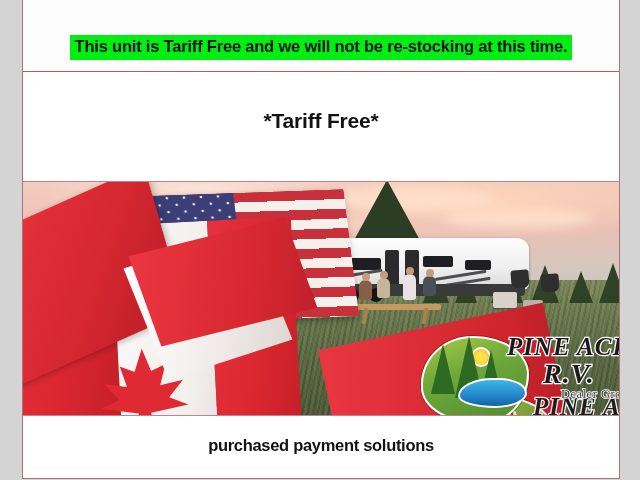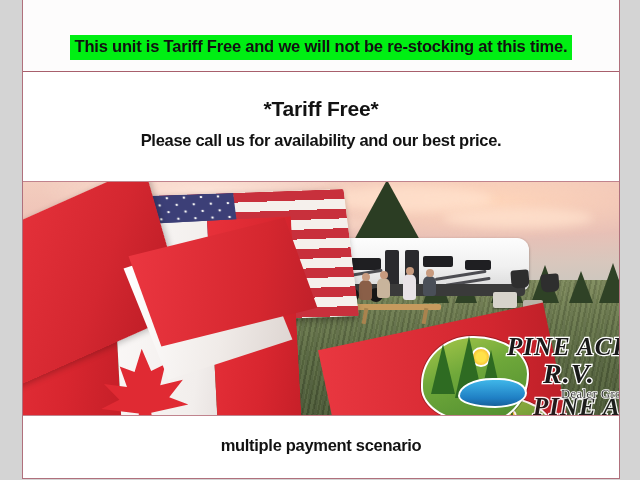--- a/index.html
+++ b/index.html
@@ -486,21 +486,20 @@
 <body>
 
 <div id="listing-card">
 
   <div class="banner-row">
     <span class="banner-highlight">This unit is Tariff Free and we will not be re-stocking at this time.</span>
   </div>
 
   <div class="notice-row">
     <div class="notice-title">*Tariff Free*</div>
-    <div class="notice-line">Please call us for availability and our best price.</div>
   </div>
 
   <div class="photo-row">
 
     <div class="sky">
       <div class="cloud" style="left:300px;top:4px;width:170px;height:26px;"></div>
       <div class="cloud" style="left:420px;top:26px;width:150px;height:20px;"></div>
       <div class="cloud" style="left:240px;top:34px;width:120px;height:16px;opacity:.6;"></div>
     </div>
 
@@ -610,16 +609,16 @@
       <div class="logo-words">
         <div class="logo-pine">PINE ACRES</div>
         <div class="logo-rv">R.V.</div>
         <div class="logo-dealer">Dealer Group</div>
       </div>
     </div>
 
   </div>
 
   <div class="footer-row">
-    <div class="footer-line">multiple payment scenario</div>
+    <div class="footer-line">purchased payment solutions</div>
   </div>
 
 </div>
 
 </body></html>

